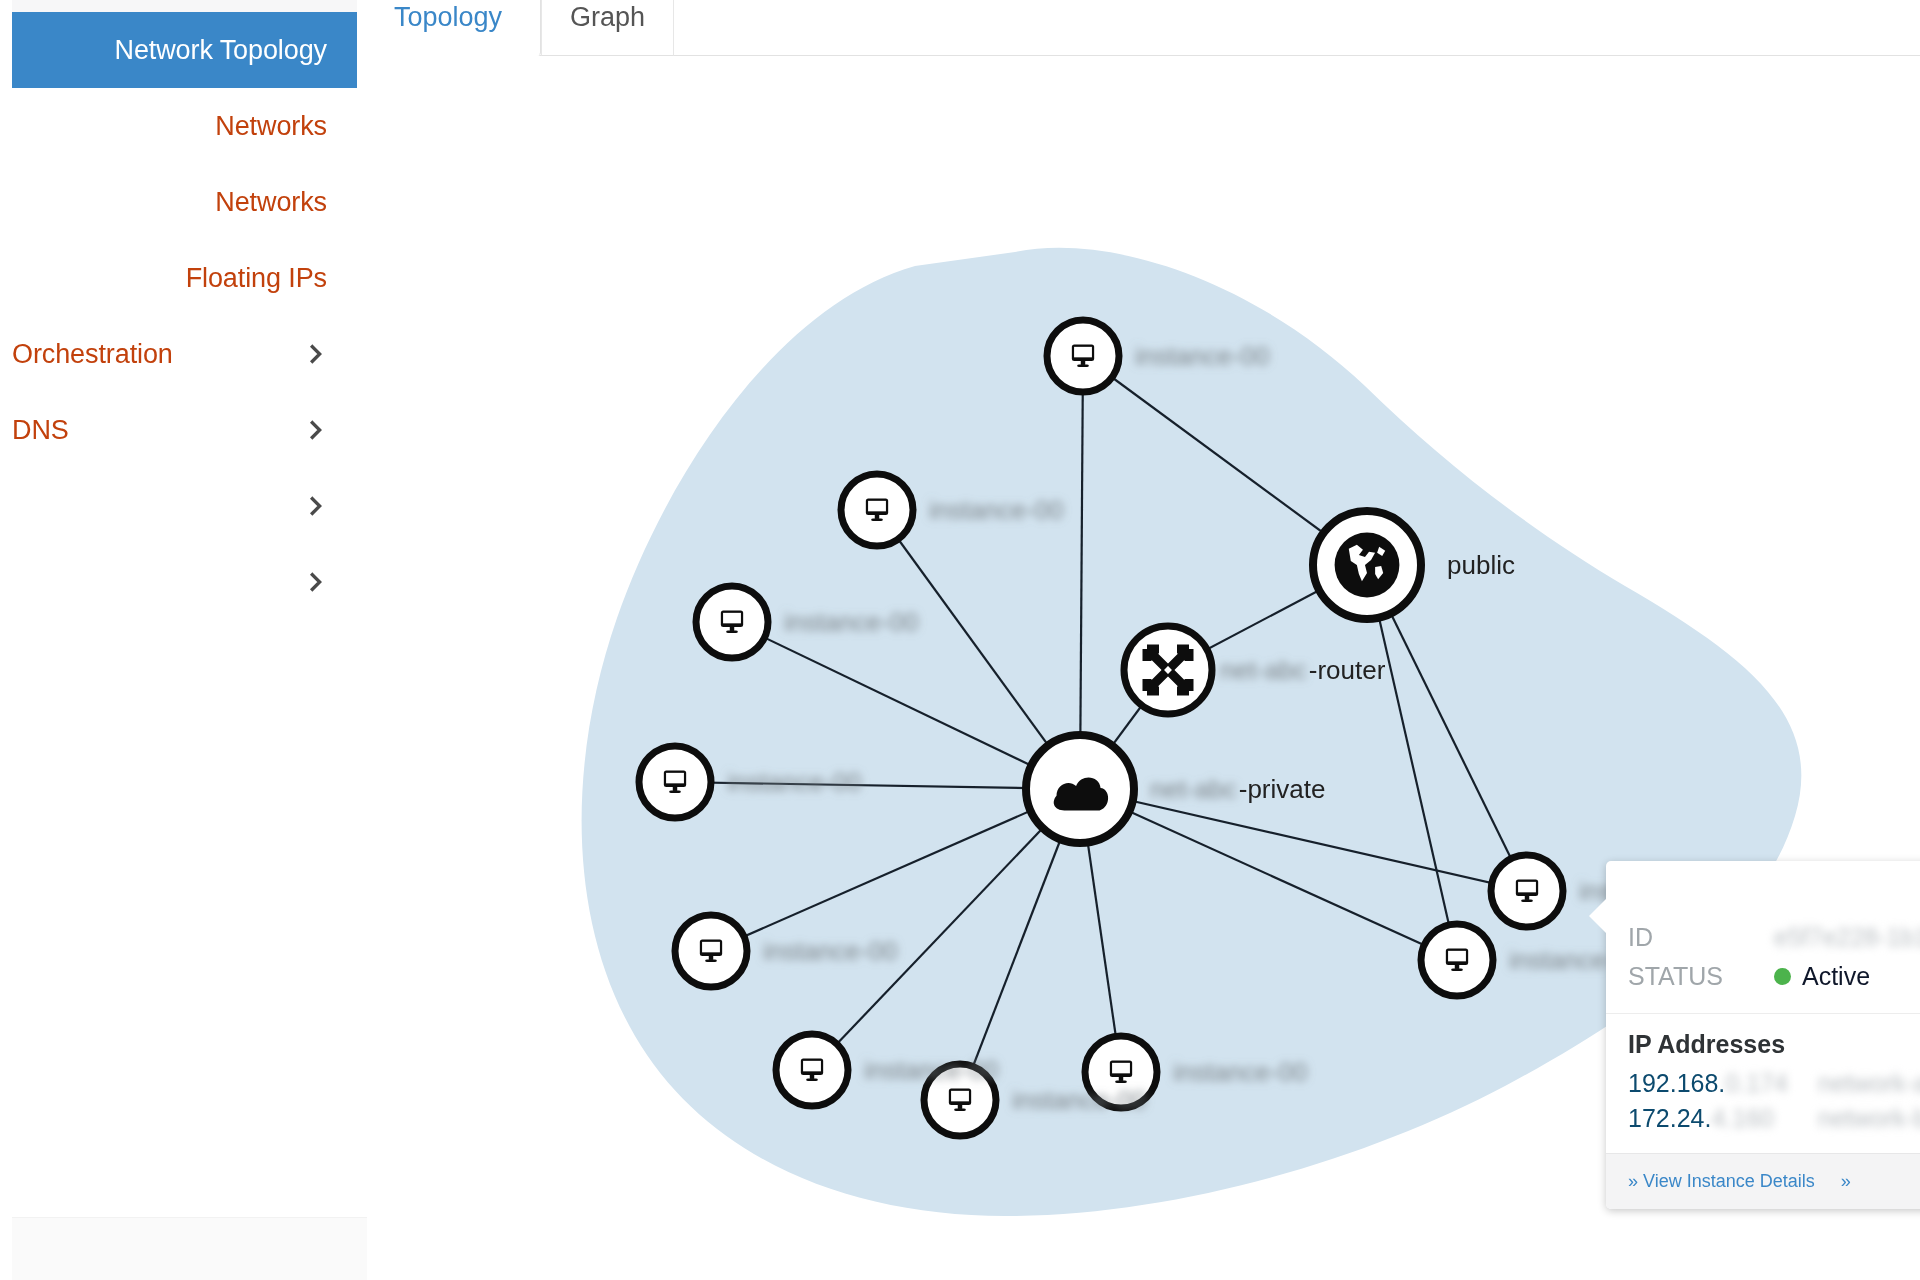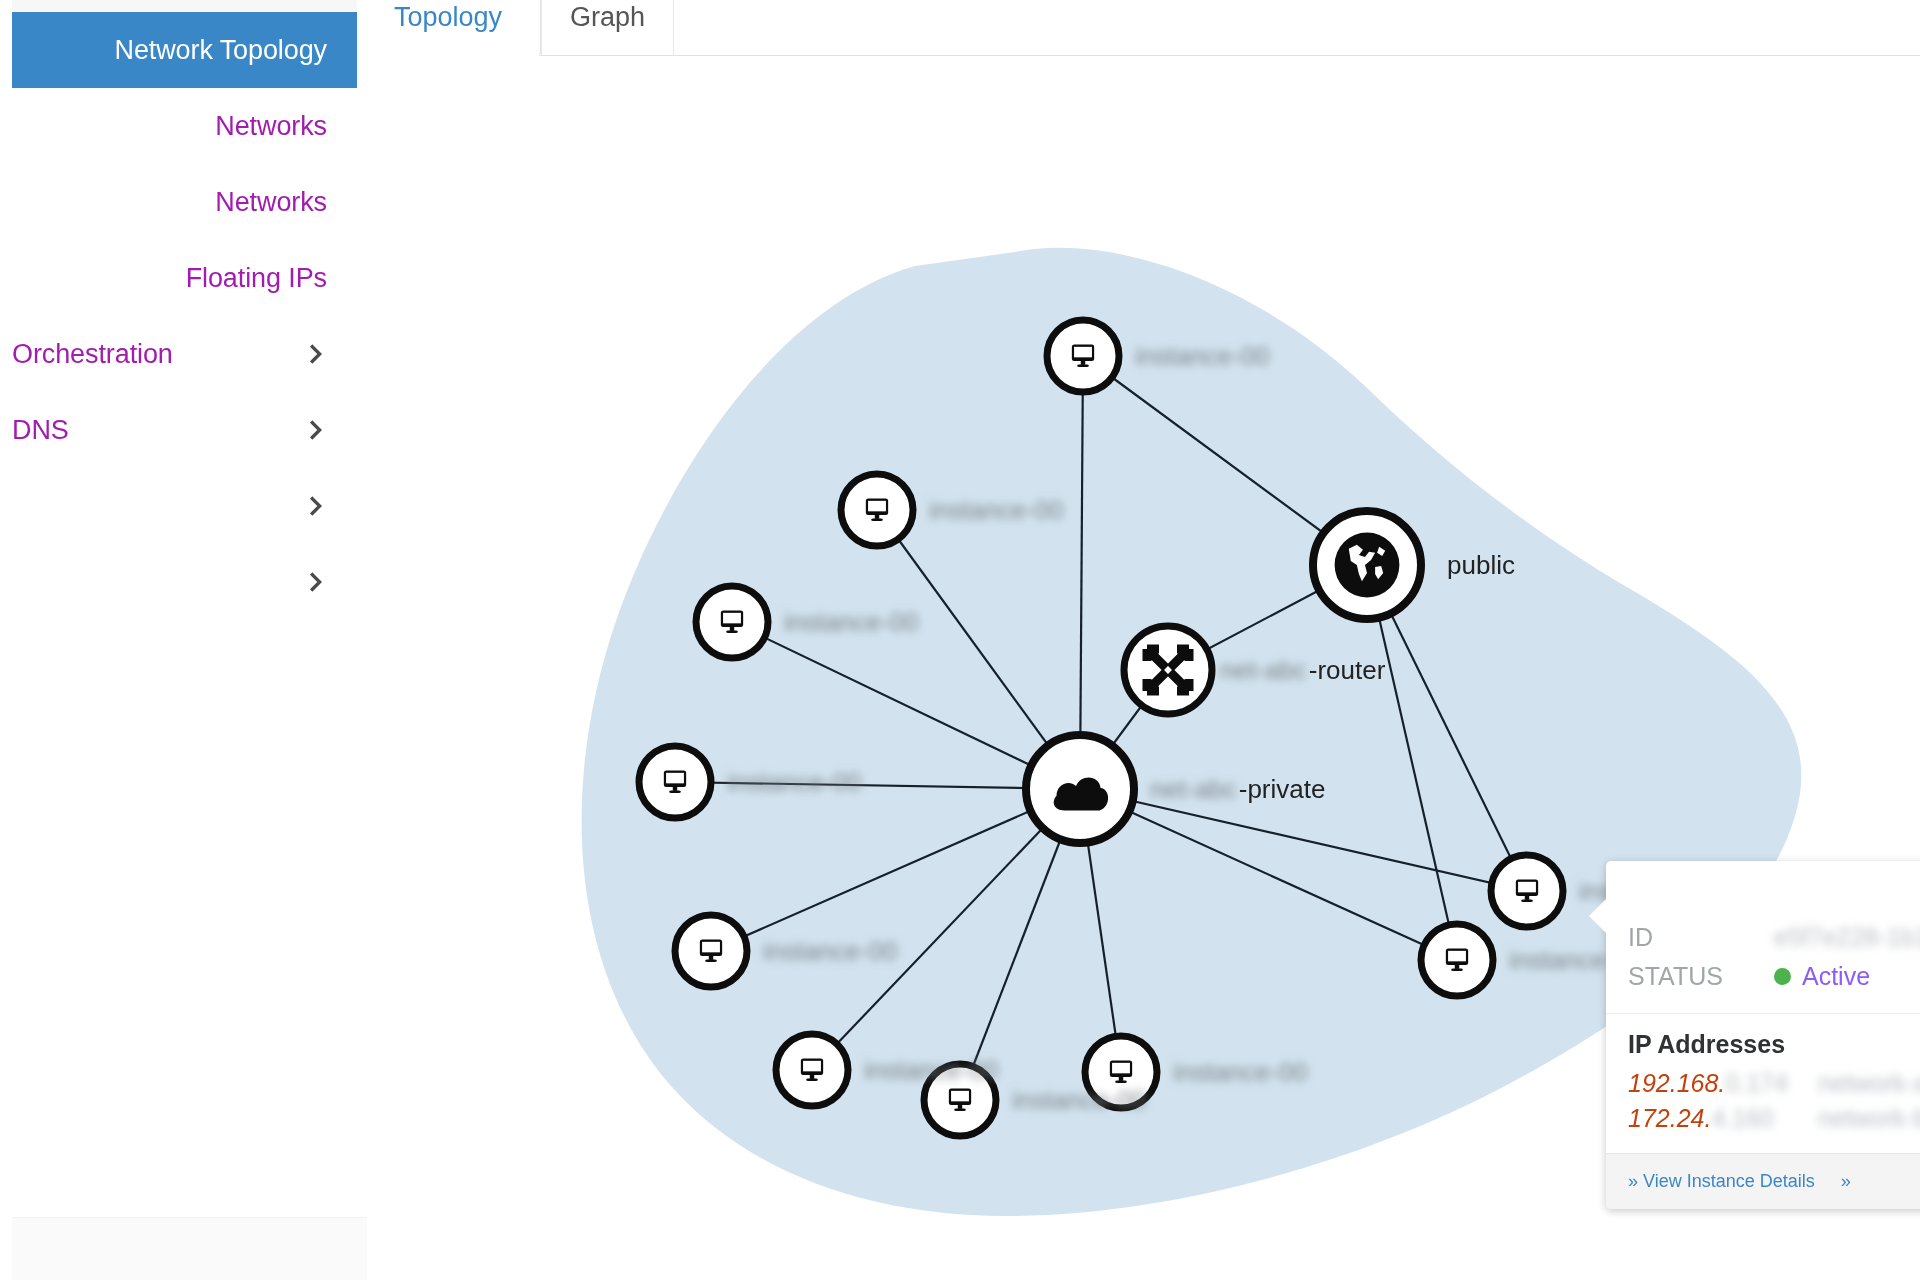--- a/index.html
+++ b/index.html
@@ -47,21 +47,21 @@
   }
 
   .side-item {
     position: relative;
     box-sizing: border-box;
     height: 76px;
     display: flex;
     align-items: center;
     justify-content: flex-end;
     padding-right: 30px;
-    color: #a21caf;
+    color: #c2410c;
     font-size: 27px;
     letter-spacing: -0.1px;
     background: transparent;
     cursor: pointer;
   }
 
   .side-item.active {
     background: #3a87c8;
     color: #ffffff;
   }
@@ -238,21 +238,21 @@
   }
 
   .tt-val-blur {
     color: #b9bec2;
     filter: blur(4.5px);
     font-size: 25px;
     white-space: nowrap;
   }
 
   .tt-val {
-    color: #8b5cf6;
+    color: #0f172a;
     font-size: 25px;
     white-space: nowrap;
     display: flex;
     align-items: center;
   }
 
   .status-dot {
     width: 17px;
     height: 17px;
     border-radius: 50%;
@@ -288,21 +288,21 @@
 
   .ip-addr {
     color: #8a9095;
     font-size: 25px;
     display: inline-flex;
     align-items: baseline;
     width: 190px;
     flex: 0 0 auto;
   }
 
-  .ip-prefix { color: #c2410c; font-style: italic; }
+  .ip-prefix { color: #0c4a6e; }
   .ip-suffix { color: #b9bec2; filter: blur(4px); }
 
   .ip-net {
     color: #b9bec2;
     filter: blur(4px);
     font-size: 25px;
   }
 
   .tt-footer {
     background: #f4f4f5;

